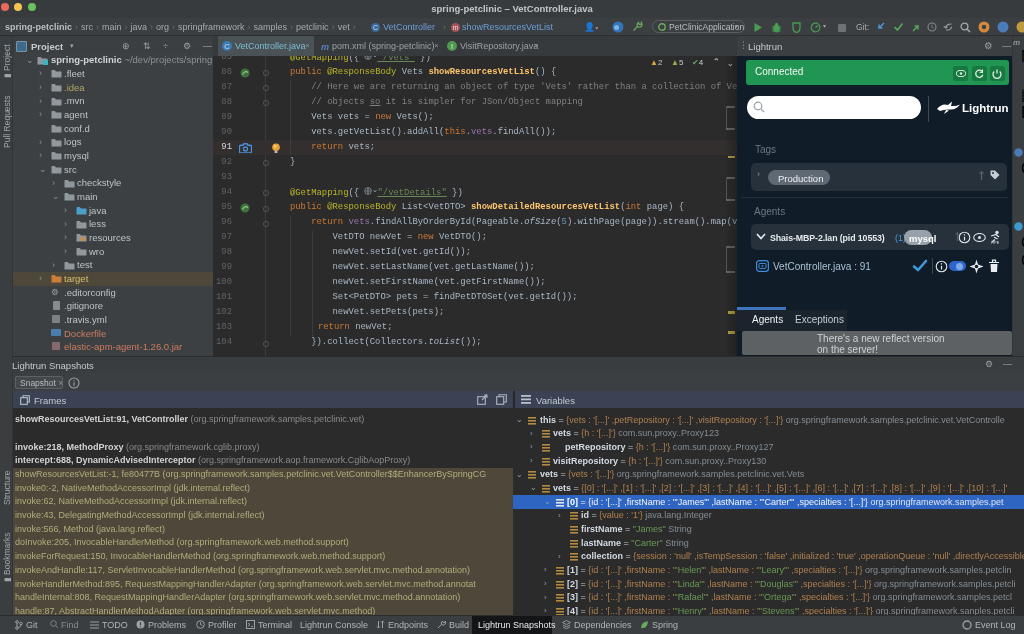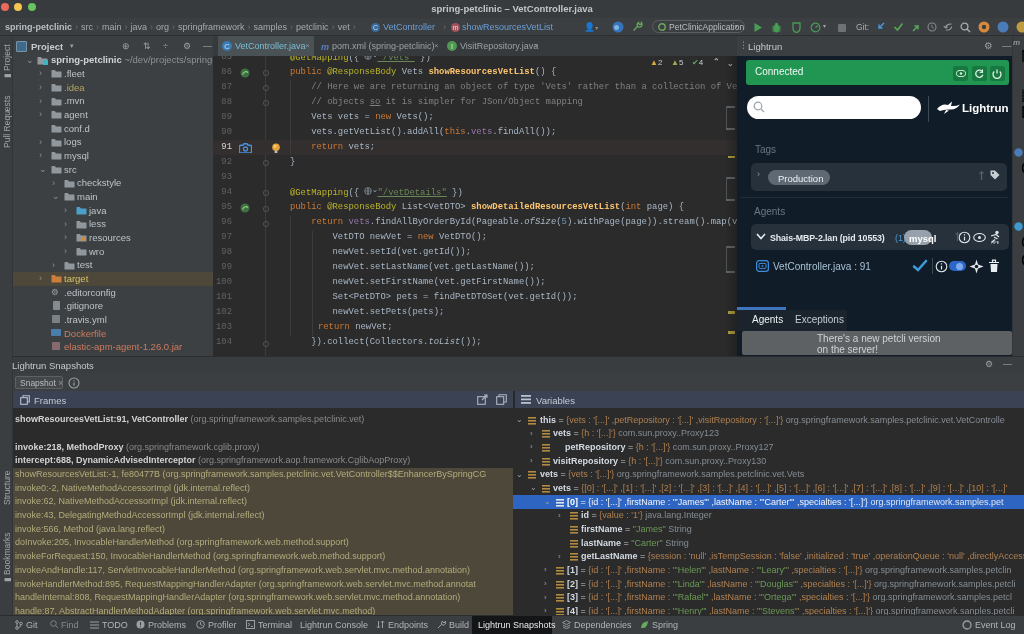--- a/index.html
+++ b/index.html
@@ -452,21 +452,21 @@
     </svg>
     <svg class="abs" style="left:251px;top:202.5px;" width="12" height="14">
       <path d="M1 3.5 L11 3.5 M4.5 3 L4.5 1.2 L7.5 1.2 L7.5 3" stroke="#e8edf1" stroke-width="1.2" fill="none"></path>
       <path d="M2.5 5 L3 13 L9 13 L9.5 5 Z" fill="#e8edf1"></path>
     </svg>
     <div class="abs" style="left:0;top:251px;width:49px;height:2.5px;background:#3f74bf;"></div>
     <div class="abs" style="left:0;top:253.5px;width:110px;height:21.5px;background:#1b242d;"></div>
     <div class="abs" style="left:15px;top:258px;font-size:10px;color:#eef2f5;">Agents</div>
     <div class="abs" style="left:58px;top:258px;font-size:10px;color:#c2cdd6;">Exceptions</div>
     <div class="abs" style="left:5px;top:275px;width:270px;height:24px;background:#5d6164;border-radius:2px;"></div>
-    <div class="abs" style="left:80px;top:276.5px;font-size:10px;color:#ced2d4;">There's a new petcli version</div>
+    <div class="abs" style="left:80px;top:276.5px;font-size:10px;color:#ced2d4;">There's a new reflect version</div>
     <div class="abs" style="left:80px;top:288px;font-size:10px;color:#ced2d4;">on the server!</div>
   </div>
 <div class="abs" style="left:1012px;top:36px;width:12px;height:579px;background:#3b3e40;border-left:1px solid #323537;"></div>
 <div class="abs" style="left:1013px;top:38px;font-size:8px;font-style:italic;font-weight:bold;color:#8d939a;">m</div>
 <div class="abs rrot" style="left:1021px;top:48px;">Maven</div>
 <div class="abs rrot" style="left:1021px;top:85px;">▨ Database</div>
 <svg class="abs" style="left:1013.5px;top:148px;" width="9" height="9">
     <circle cx="4.5" cy="4.5" r="4.2" fill="#4a7cb8"></circle>
   </svg>
 <div class="abs rrot" style="left:1021px;top:160px;">Gradle</div>
@@ -639,21 +639,21 @@
       </svg>
       <span style="position:absolute;left:68px;top:1.5px;"><span class="vn">lastName</span><span class="veq"> = </span><span class="vg">"Carter"</span><span class="vt"> String</span></span>
     </div>
     <div class="vrow" style="top:141.75px;">
       <span class="vchev" style="left:45px;">›</span>
       <svg class="abs" style="left:57px;top:3.5px;" width="8" height="8">
         <rect x="0" y="0" width="8" height="1.6" fill="#b28a40"></rect>
         <rect x="0" y="3" width="8" height="1.6" fill="#b28a40"></rect>
         <rect x="0" y="6" width="8" height="1.6" fill="#b28a40"></rect>
       </svg>
-      <span style="position:absolute;left:68px;top:1.5px;"><span class="vn">getLastName</span><span class="veq"> = </span>{session : 'null' ,isTempSession : 'false' ,initialized : 'true' ,operationQueue : 'null' ,directlyAccessible : 'true' ,s<span class="vt"></span></span>
+      <span style="position:absolute;left:68px;top:1.5px;"><span class="vn">collection</span><span class="veq"> = </span>{session : 'null' ,isTempSession : 'false' ,initialized : 'true' ,operationQueue : 'null' ,directlyAccessible : 'true' ,s<span class="vt"></span></span>
     </div>
     <div class="vrow" style="top:155.41px;">
       <span class="vchev" style="left:31px;">›</span>
       <svg class="abs" style="left:43px;top:3.5px;" width="8" height="8">
         <rect x="0" y="0" width="8" height="1.6" fill="#b28a40"></rect>
         <rect x="0" y="3" width="8" height="1.6" fill="#b28a40"></rect>
         <rect x="0" y="6" width="8" height="1.6" fill="#b28a40"></rect>
       </svg>
       <span style="position:absolute;left:54px;top:1.5px;"><span class="vn">[1]</span><span class="veq"> = </span>{id : '[...]' ,firstName : '<span class="vg">"Helen"</span>' ,lastName : '<span class="vg">"Leary"</span>' ,specialties : '[...]'}<span class="vt"> org.springframework.samples.petclin</span></span>
     </div>

